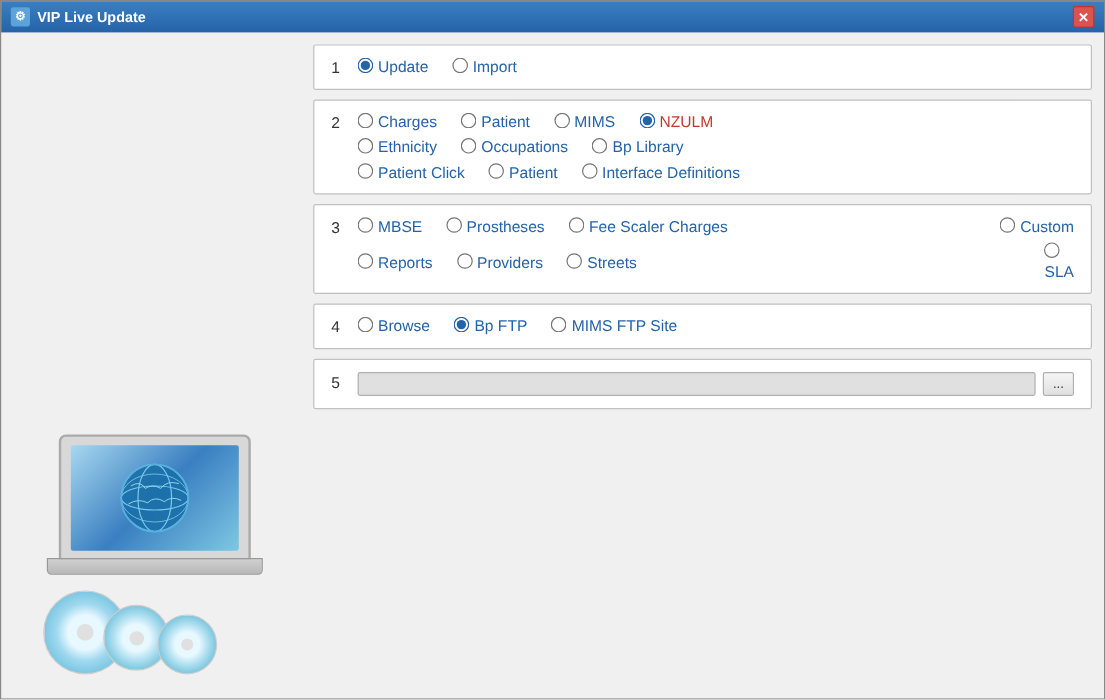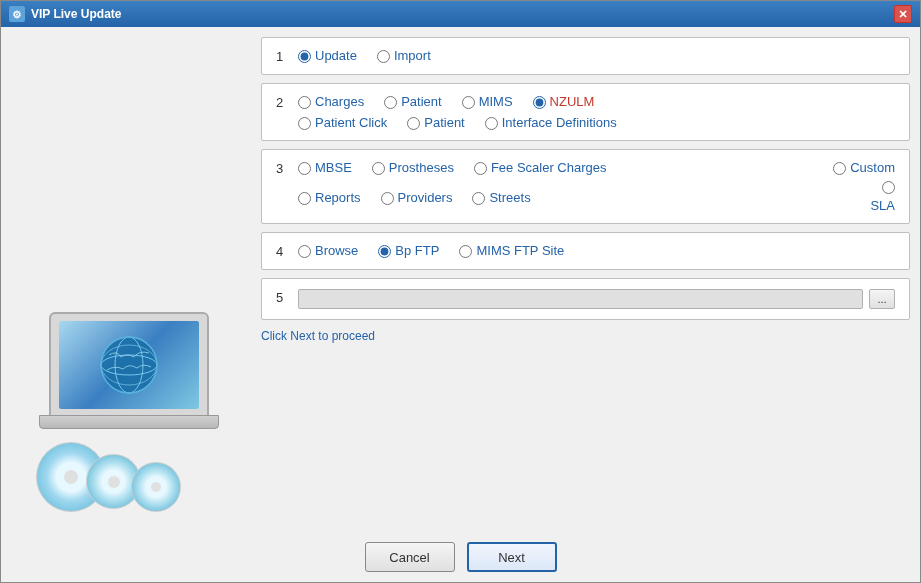--- a/index.html
+++ b/index.html
@@ -105,21 +105,21 @@
       width: 100%;
     }
     .row {
       display: flex;
       align-items: center;
       gap: 20px;
       flex-wrap: wrap;
     }
     .radio-item {
       display: flex;
-      align-items: flex-end;
+      align-items: flex-start;
       gap: 4px;
       cursor: pointer;
     }
     .radio-item input[type="radio"] {
       margin: 0;
       cursor: pointer;
       accent-color: #2563a8;
     }
     .radio-label {
       cursor: pointer;
@@ -371,20 +371,34 @@
                 <input type="radio" name="s2a" style="">
                 <span class="radio-label blue">MIMS</span>
               </label>
               <label class="radio-item">
                 <input type="radio" name="s2a" checked="" style="">
                 <span class="radio-label red">NZULM</span>
               </label>
             </div>
             <div class="row">
               <label class="radio-item">
+                <input type="radio" name="s2b" style="">
+                <span class="radio-label blue">Ethnicity</span>
+              </label>
+              <label class="radio-item">
+                <input type="radio" name="s2b" style="">
+                <span class="radio-label blue">Occupations</span>
+              </label>
+              <label class="radio-item">
+                <input type="radio" name="s2b" style="">
+                <span class="radio-label blue">Bp Library</span>
+              </label>
+            </div>
+            <div class="row">
+              <label class="radio-item">
                 <input type="radio" name="s2c" style="">
                 <span class="radio-label blue">Patient Click</span>
               </label>
               <label class="radio-item">
                 <input type="radio" name="s2c" style="">
                 <span class="radio-label blue">Patient</span>
               </label>
               <label class="radio-item">
                 <input type="radio" name="s2c" style="">
                 <span class="radio-label blue">Interface Definitions</span>
@@ -469,24 +483,17 @@
                 <div class="progress-bar-fill"></div>
               </div>
               <div class="browse-btn">
                 <span>...</span>
               </div>
             </div>
           </div>
         </div>
       </div>
 
-      <div>
-        <span class="click-next-text">Click Next to proceed</span>
-      </div>
 
     </div>
   </div>
 
-  <div class="footer">
-    <button class="btn">Cancel</button>
-    <button class="btn btn-next">Next</button>
-  </div>
 </div>
 
 </body></html>

